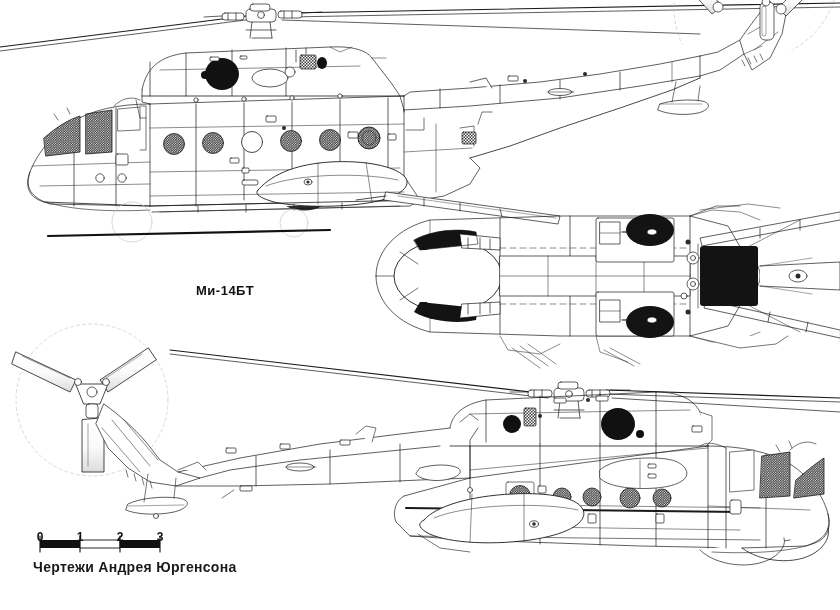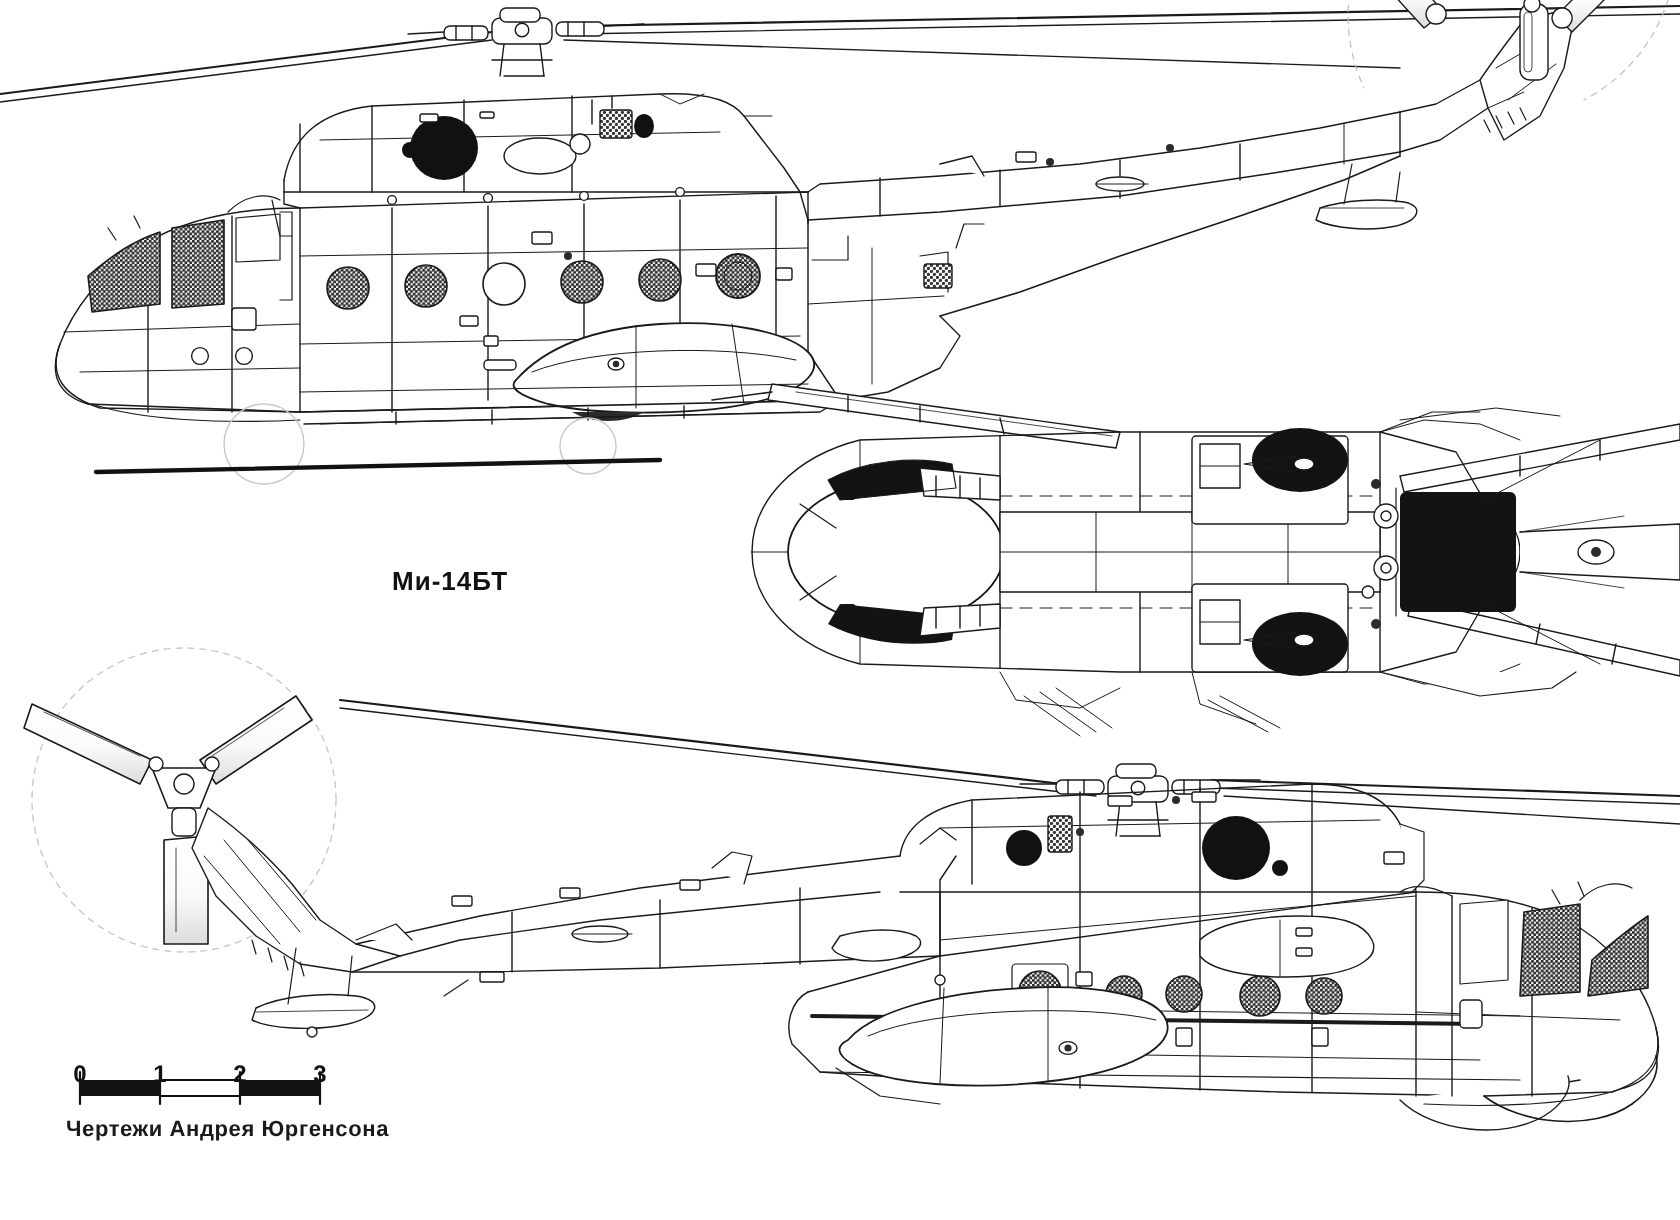--- a/index.html
+++ b/index.html
@@ -34,21 +34,21 @@
   #type-designation {
     left: 196px;
     top: 283px;
     font-size: 13px;
     font-weight: bold;
     letter-spacing: 0.5px;
   }
   #credit-line {
     left: 33px;
     top: 559px;
-    font-size: 11px;
+    font-size: 14px;
     font-weight: bold;
     letter-spacing: 0.3px;
     color: #1a1a1a;
   }
   .scale-num {
     position: absolute;
     font-size: 12px;
     font-weight: bold;
     color: #111111;
     transform: translateX(-50%);

